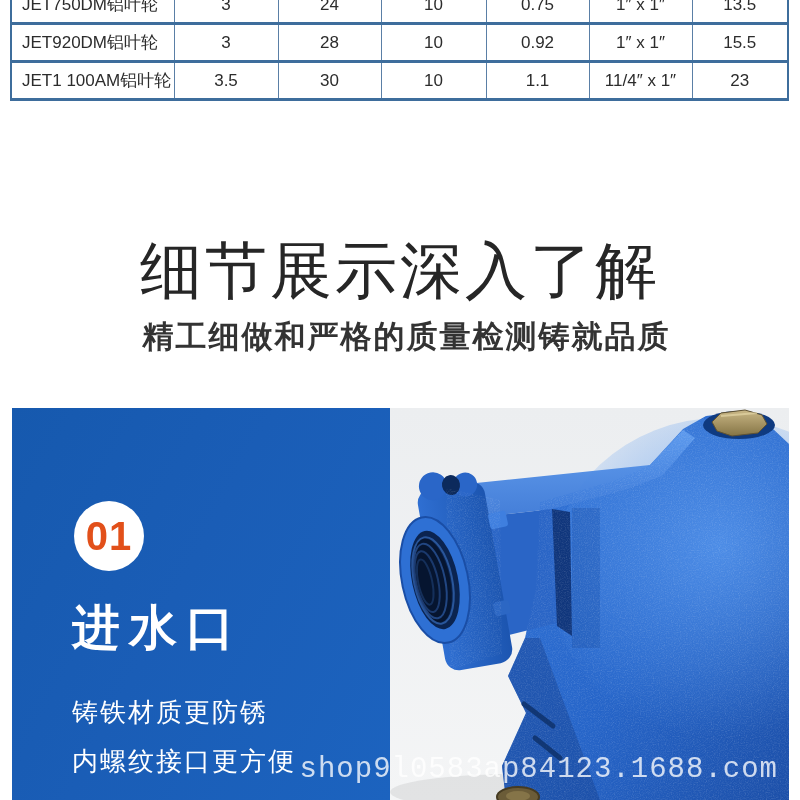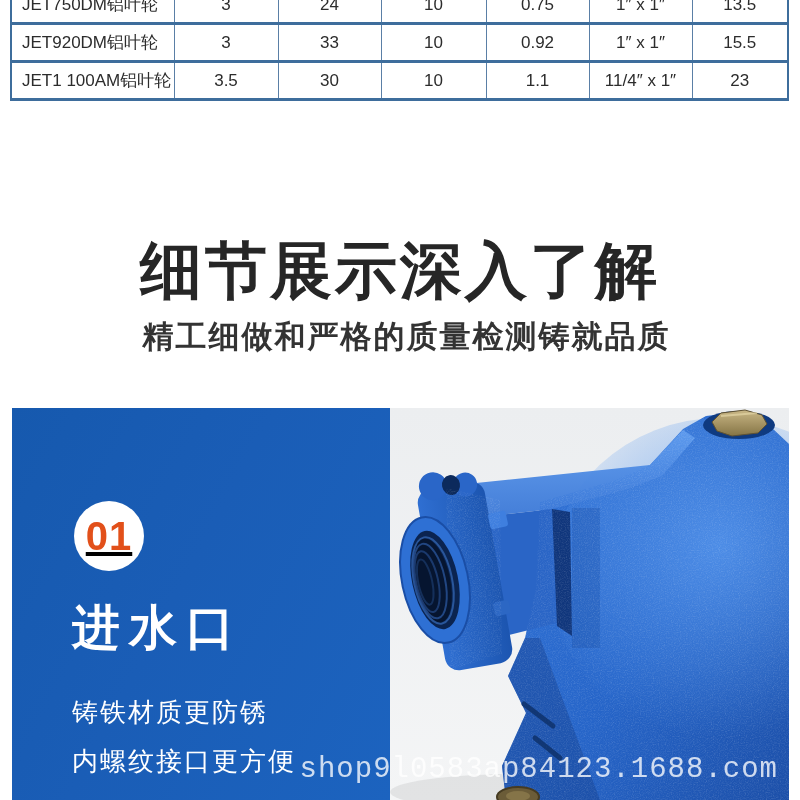--- a/index.html
+++ b/index.html
@@ -22,36 +22,36 @@
     font-size:17px;color:#2c2c2c;
     text-align:center;vertical-align:middle;
     padding:0 2px;white-space:nowrap;overflow:hidden;
   }
   .spec-table td.model{ text-align:left;padding-left:10px; }
   .spec-table tr td:first-child{ border-left:2px solid #3e6d9c; }
   .spec-table tr td:last-child{ border-right:2px solid #3e6d9c; }
   
   .section-header{ position:absolute;left:0;top:238px;width:800px;text-align:center; }
   .section-title{
-    margin:0;font-size:62px;line-height:1.05;font-weight:700;
+    margin:0;font-size:62px;line-height:1.05;font-weight:400;
     color:#262626;letter-spacing:3px;
   }
   .section-subtitle{
     margin:17px 0 0 0;font-size:31px;line-height:1.1;font-weight:600;
     color:#333333;letter-spacing:2px;padding-left:13px;
   }
   
   .detail-panel{
     position:absolute;left:12px;top:408px;width:378px;height:392px;
     background:linear-gradient(118deg,#1659ae 0%,#1a5db6 45%,#1c63bf 100%);
   }
   .step-badge{
     position:absolute;left:62px;top:93px;width:70px;height:70px;
     background:#ffffff;border-radius:50%;
-    display:flex;align-items:center;justify-content:center;text-decoration:underline;
+    display:flex;align-items:center;justify-content:center;
   }
   .step-badge span{ font-size:40px;font-weight:bold;color:#e2501a;letter-spacing:1px; }
   .panel-title{
     position:absolute;left:60px;top:188px;
     font-size:48px;font-weight:bold;color:#ffffff;letter-spacing:9px;
   }
   .feature-line{
     position:absolute;left:60px;
     font-size:26px;font-weight:500;color:#ffffff;letter-spacing:2px;
   }
@@ -89,21 +89,21 @@
       <td>3</td>
       <td>24</td>
       <td>10</td>
       <td>0.75</td>
       <td>1″  x 1″</td>
       <td>13.5</td>
     </tr>
     <tr>
       <td class="model">JET920DM铝叶轮</td>
       <td>3</td>
-      <td>33</td>
+      <td>28</td>
       <td>10</td>
       <td>0.92</td>
       <td>1″  x 1″</td>
       <td>15.5</td>
     </tr>
     <tr>
       <td class="model">JET1 100AM铝叶轮</td>
       <td>3.5</td>
       <td>30</td>
       <td>10</td>

